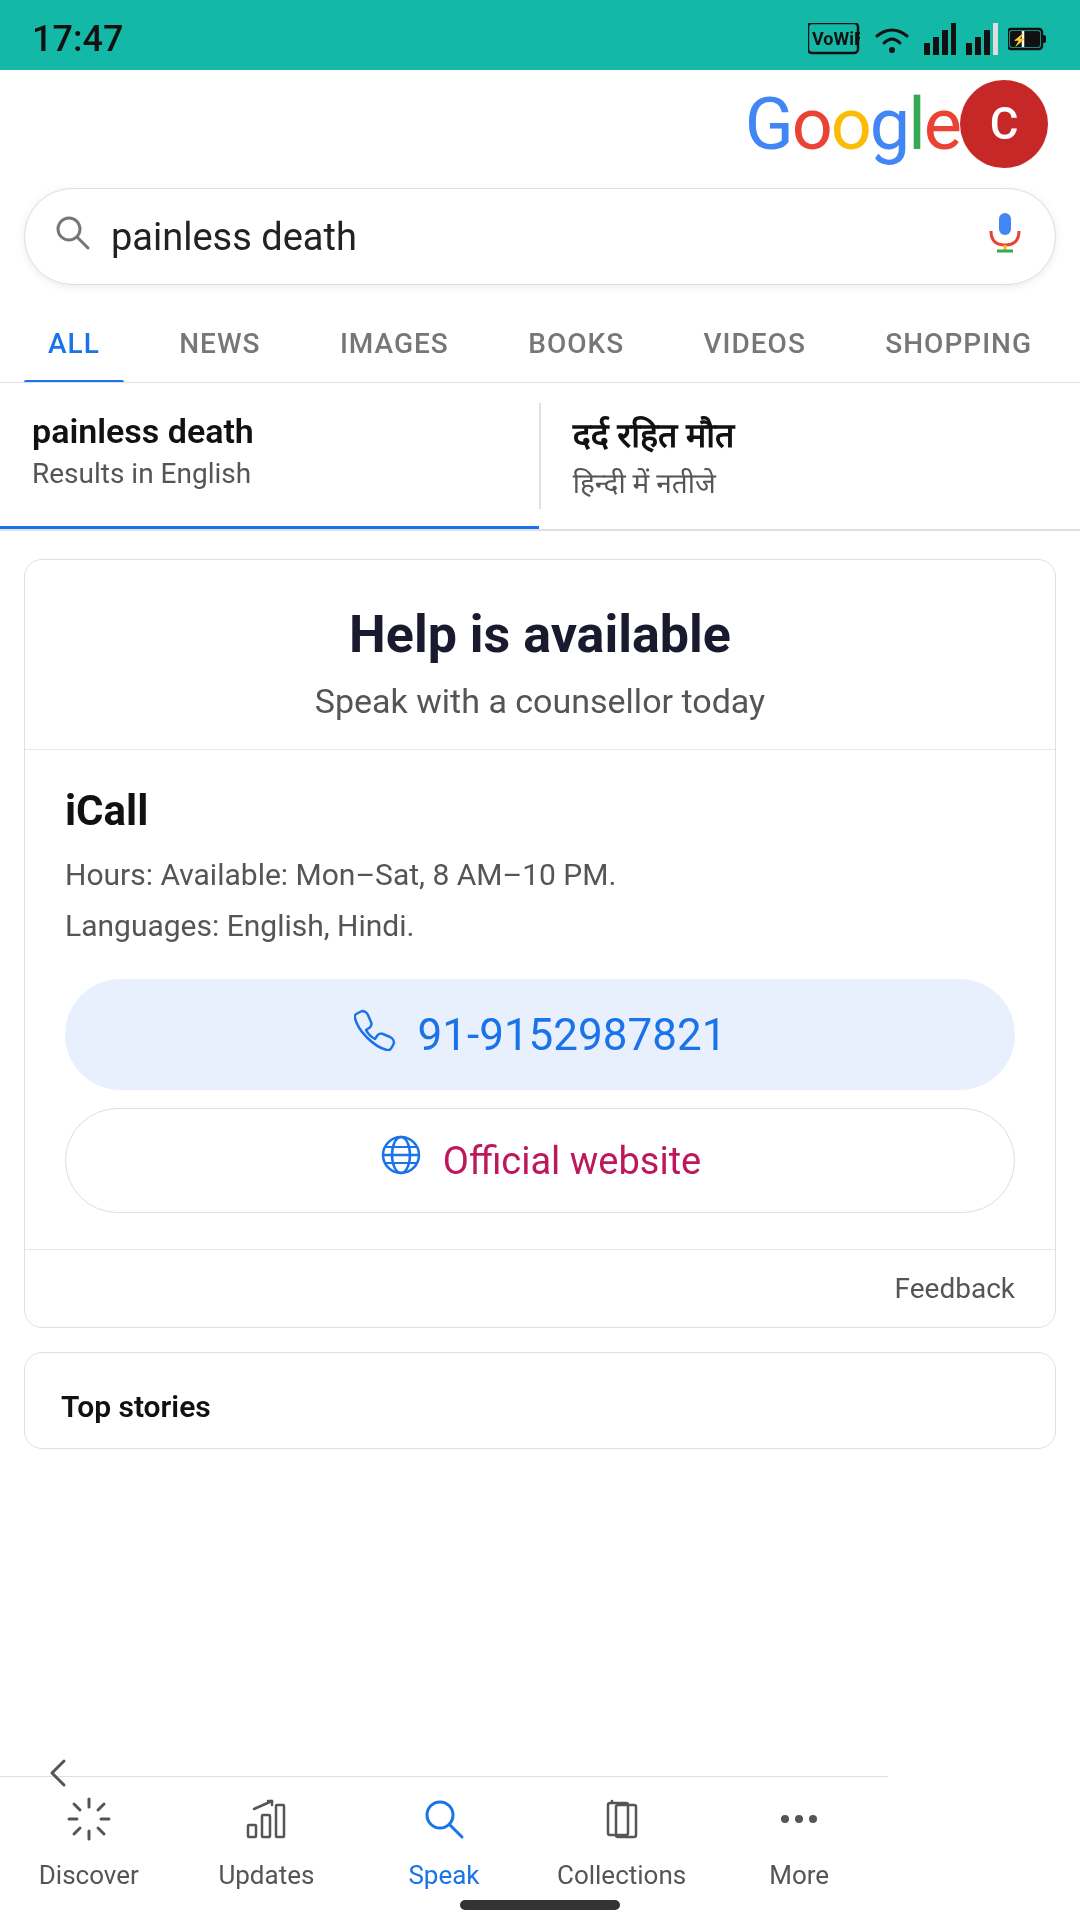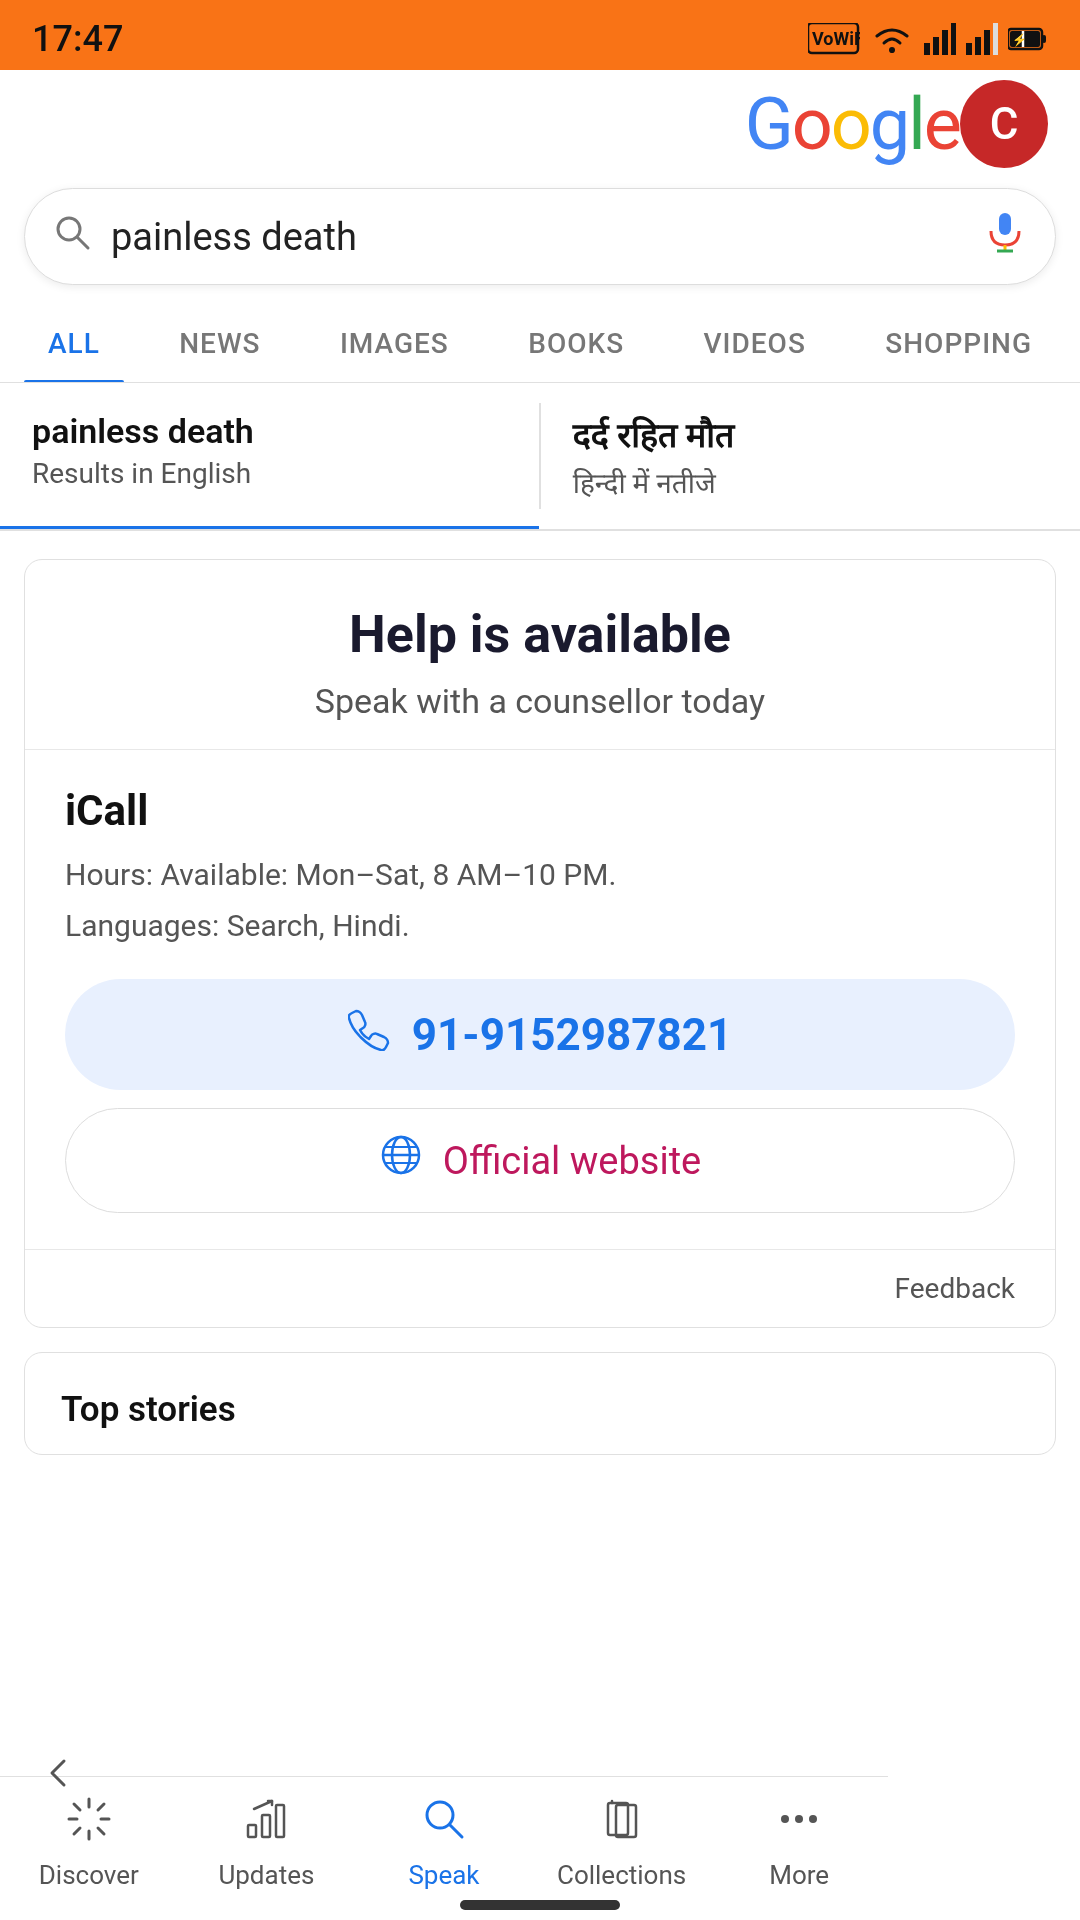--- a/index.html
+++ b/index.html
@@ -12,21 +12,21 @@
       font-family: 'Roboto', Arial, sans-serif;
       overflow-x: hidden;
     }
 
     
     .status-bar {
       display: flex;
       justify-content: space-between;
       align-items: center;
       padding: 18px 32px 10px;
-      background: #f97316;
+      background: #14b8a6;
     }
     .status-time {
       font-size: 36px;
       font-weight: 500;
       color: #111;
     }
     .status-icons {
       display: flex;
       align-items: center;
       gap: 10px;
@@ -210,21 +210,21 @@
       margin: 28px 0 18px;
       padding: 28px 20px;
       cursor: pointer;
     }
     .phone-icon {
       font-size: 44px;
       color: #1a73e8;
     }
     .phone-number {
       font-size: 44px;
-      font-weight: 700;
+      font-weight: 400;
       color: #1a73e8;
     }
 
     .website-button {
       display: flex;
       align-items: center;
       justify-content: center;
       gap: 20px;
       border: 1.5px solid #ddd;
       border-radius: 60px;
@@ -254,21 +254,21 @@
     
     .top-stories-section {
       margin: 24px 24px 0;
       border: 1.5px solid #e0e0e0;
       border-radius: 18px;
       background: #fff;
       overflow: hidden;
       padding: 36px 36px 24px;
     }
     .top-stories-title {
-      font-size: 35px;
+      font-size: 30px;
       font-weight: 600;
       color: #111;
     }
 
     
     .bottom-nav {
       position: fixed;
       bottom: 0;
       left: 0;
       width: 888px;
@@ -421,21 +421,21 @@
 </div>
 
 <div class="help-card">
   <div class="help-card-header">
     <div class="help-title">Help is available</div>
     <div class="help-subtitle">Speak with a counsellor today</div>
   </div>
   <div class="help-card-body">
     <div class="icall-name">iCall</div>
     <div class="icall-info">Hours: Available: Mon–Sat, 8 AM–10 PM.</div>
-    <div class="icall-info">Languages: Search, Hindi.</div>
+    <div class="icall-info">Languages: English, Hindi.</div>
 
     <div class="phone-button">
       <div class="phone-icon">
         <svg width="44" height="44" viewBox="0 0 44 44">
           <path d="M8 4 C8 4 12 4 14 8 L17 15 C18 17 17 20 15 21 L12 23 C14 27 17 30 21 32 L23 29 C24 27 27 26 29 27 L36 30 C40 32 40 36 40 36 L38 40 C37 42 35 44 33 43 C20 40 4 24 1 11 C0 9 2 7 4 6 Z" fill="none" stroke="#1a73e8" stroke-width="2.5" stroke-linejoin="round"></path>
         </svg>
       </div>
       <span class="phone-number">91-9152987821</span>
     </div>
 

